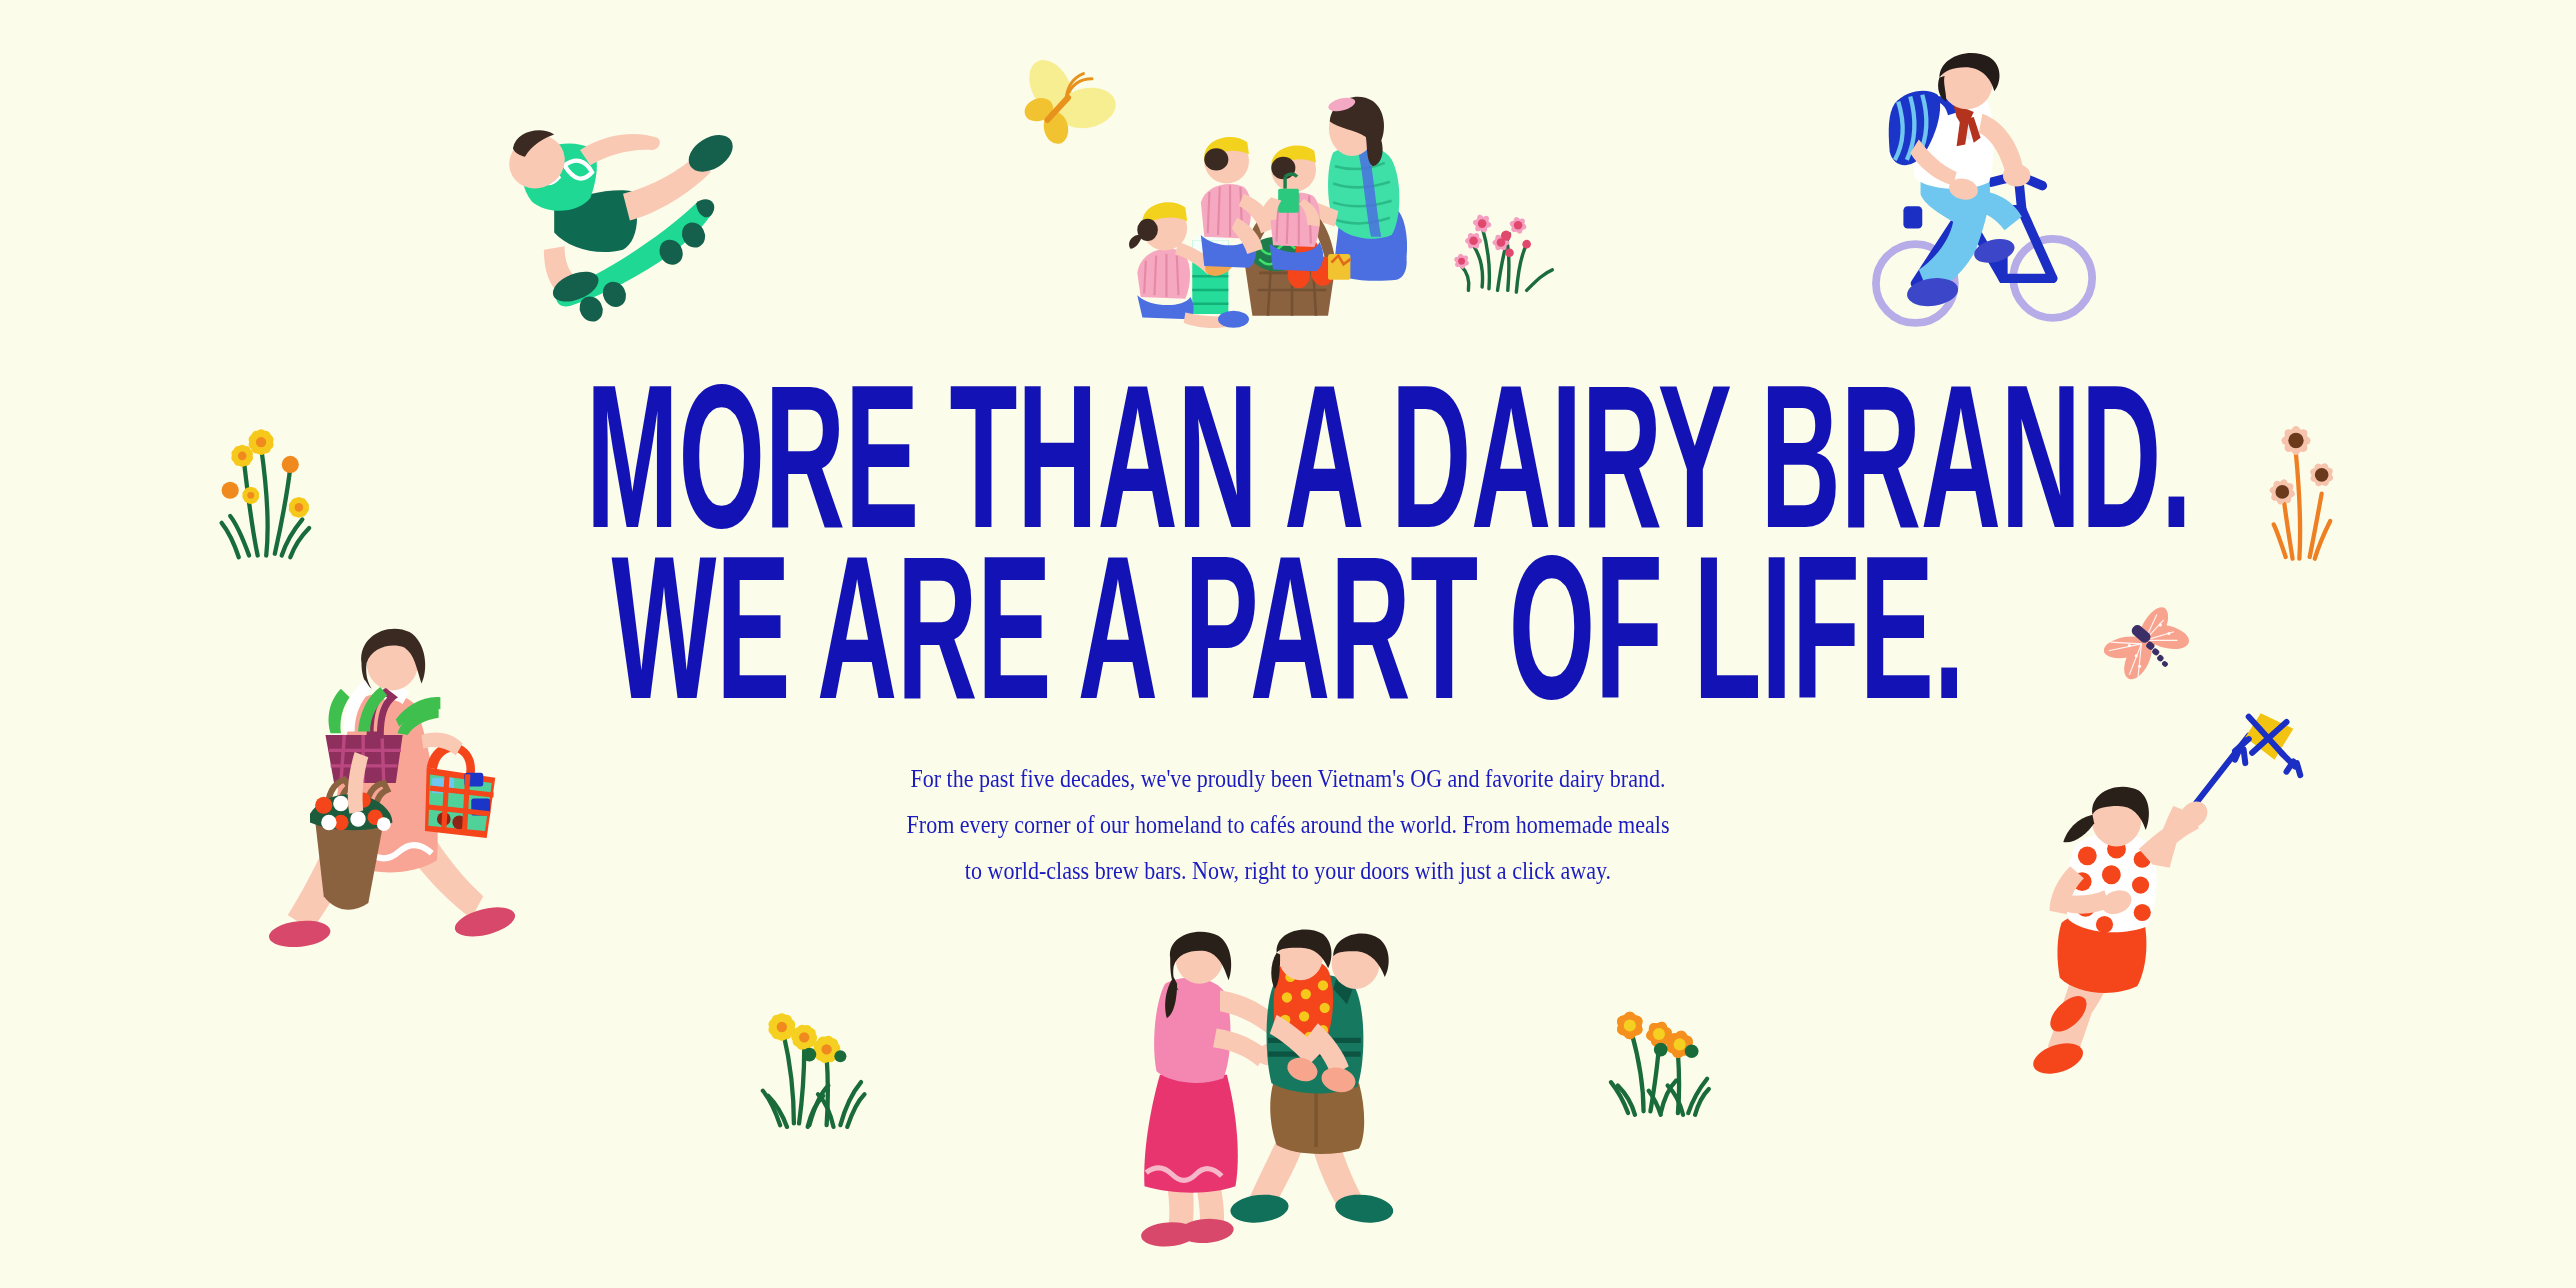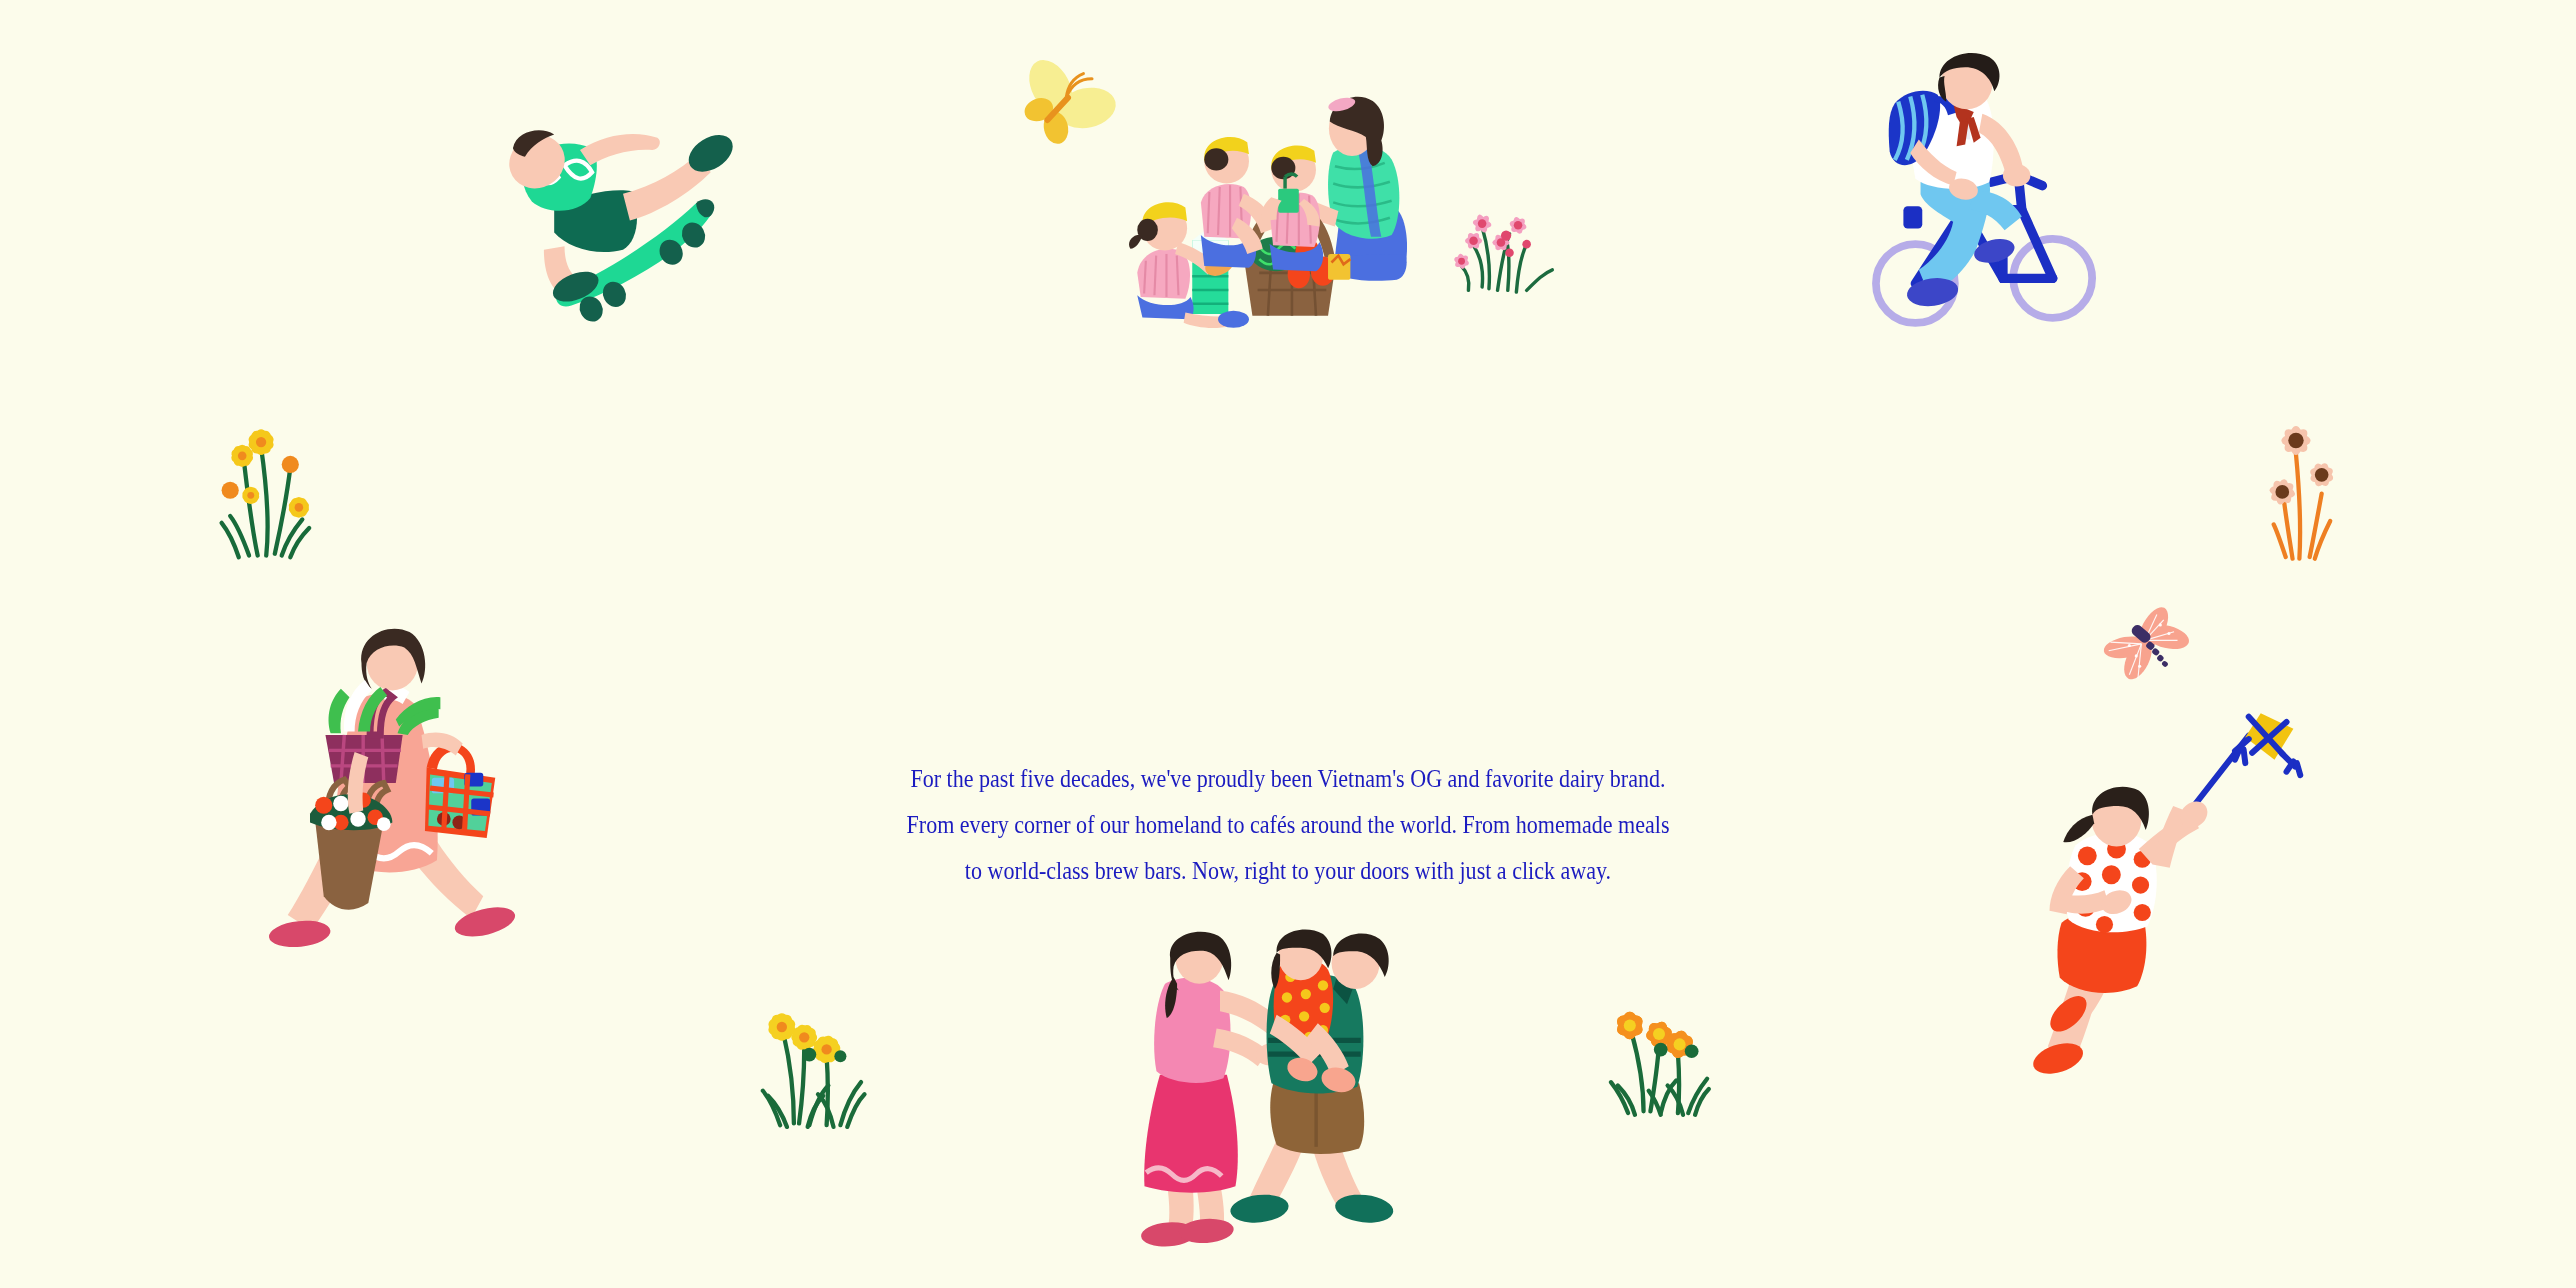--- a/index.html
+++ b/index.html
@@ -690,20 +690,26 @@
       <path d="M150 170 C172 150 194 134 212 126 L220 146 C204 154 184 170 166 188Z" fill="#F9C9B4"></path>
       <path d="M206 126 C198 150 190 174 186 192 L166 188 C170 168 178 144 190 120Z" fill="#F9C9B4"></path>
       <ellipse cx="214" cy="130" rx="17" ry="14" fill="#F9C9B4" transform="rotate(-40 214 130)"></ellipse>
 
       <path d="M70 190 C54 206 46 226 46 242 L66 246 C68 230 76 214 86 204Z" fill="#F9C9B4"></path>
       <path d="M52 238 C70 248 96 248 116 238 L110 218 C92 226 70 226 58 220Z" fill="#F9C9B4"></path>
       <ellipse cx="124" cy="232" rx="18" ry="13" fill="#F9C9B4" transform="rotate(-22 124 232)"></ellipse>
     </svg>
   </div>
 
+  <div class="text-block">
+    <h1 class="headline">
+      <span class="ln ln1">MORE THAN A DAIRY BRAND.</span>
+      <span class="ln ln2">WE ARE A PART OF LIFE.</span>
+    </h1>
+  </div>
 
   <div class="body-copy">
     <span class="bl">For the past five decades, we've proudly been Vietnam's OG and favorite dairy brand.</span>
     <span class="bl">From every corner of our homeland to cafés around the world. From homemade meals</span>
     <span class="bl">to world-class brew bars. Now, right to your doors with just a click away.</span>
   </div>
 
 </div>
 
 

